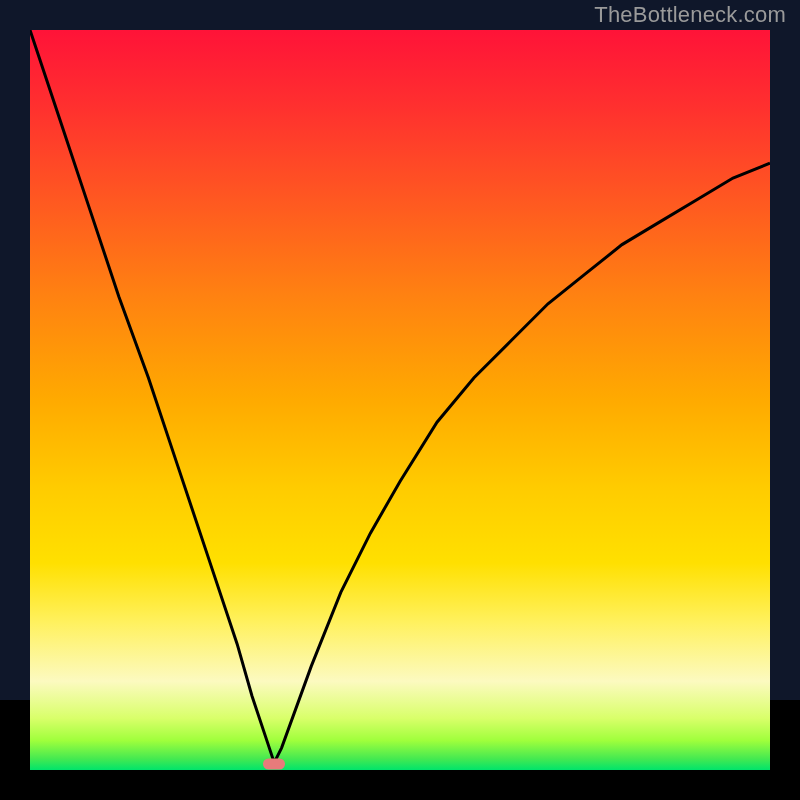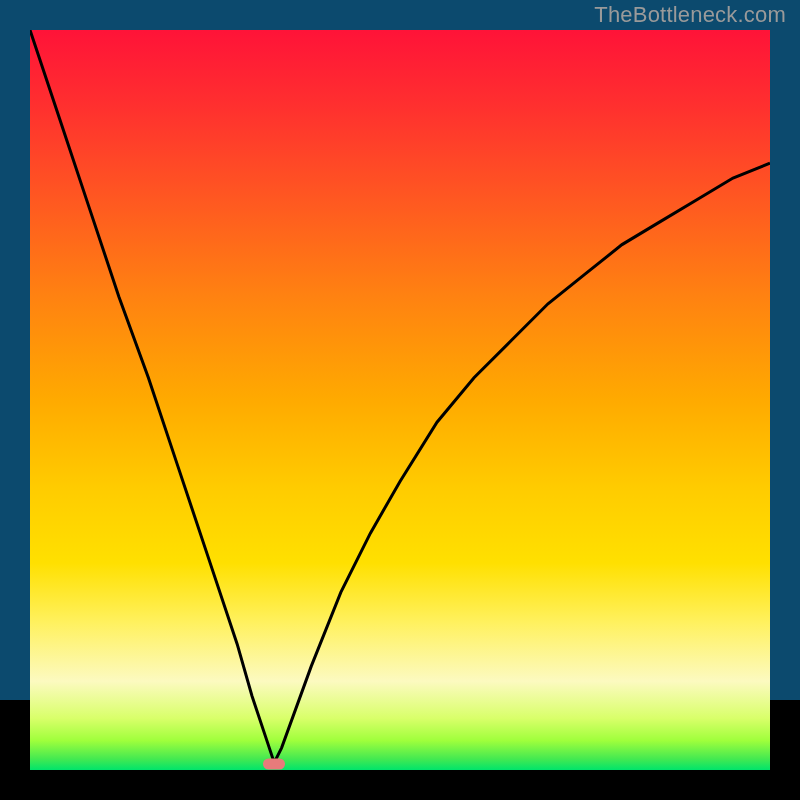--- a/index.html
+++ b/index.html
@@ -8,21 +8,21 @@
     width: 800px;
     height: 800px;
     overflow: hidden;
     background: #000;
     font-family: Arial, Helvetica, sans-serif;
   }
   .frame {
     position: relative;
     width: 800px;
     height: 700px;
-    background: #0c4a6e;
+    background: #0f172a;
   }
   .plot-area {
     position: absolute;
     left: 30px;
     top: 30px;
     width: 740px;
     height: 740px;
     background: linear-gradient(to bottom,
       #ff1338 0%,
       #ff2f2f 10%,

